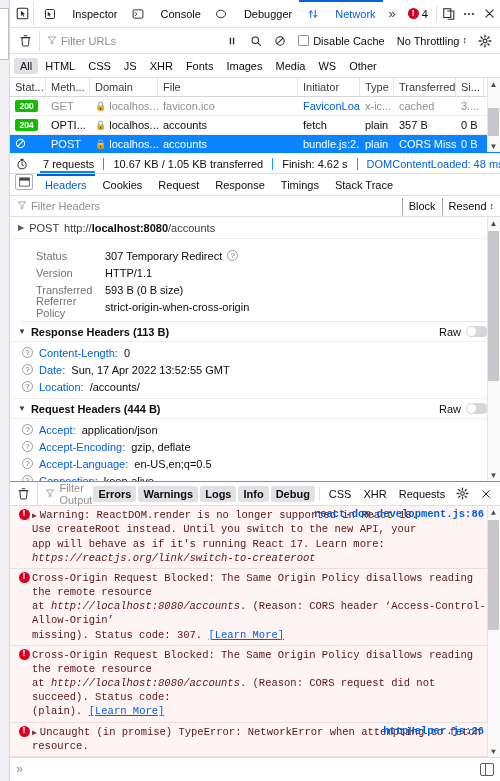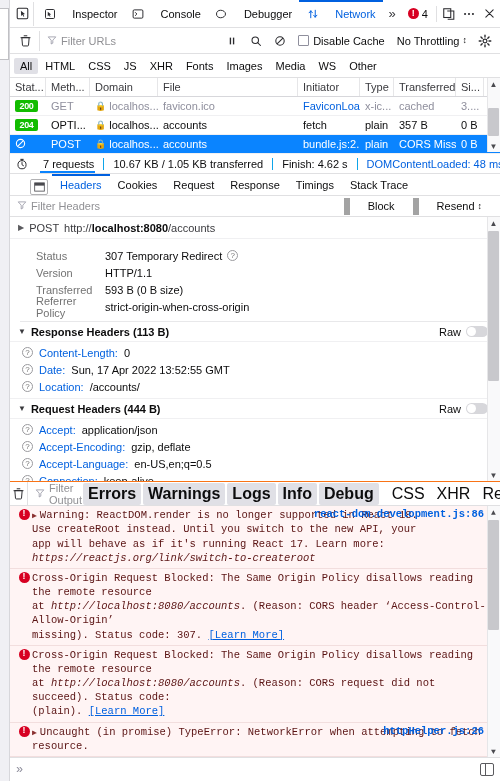--- a/index.html
+++ b/index.html
@@ -80,31 +80,31 @@
   
   .summary { height:20px; display:flex; align-items:center; gap:0; font-size:11px;
     border-bottom:1px solid #e0e0e2; background:#fff; flex:0 0 20px; padding-left:6px;}
   .sm { padding:0 9px; border-right:1px solid #0ea5e9; color:#0c0c0d; white-space:nowrap;}
   .sm:last-child{border-right:none;}
   .sm.blue{color:#0060df;}
   .sm.req { position:relative; }
   .sm.req::after{content:""; position:absolute; left:6px; right:8px; bottom:-3px; height:2px; background:#0a84ff;}
 
   
-  .det-tabs { height:22px; display:flex; align-items:flex-end; border-bottom:1px solid #e0e0e2;
-    background:#fff; flex:0 0 22px; padding-left:18px;}
+  .det-tabs { height:22px; display:flex; align-items:flex-start; border-bottom:1px solid #e0e0e2;
+    background:#fff; flex:0 0 22px; padding-left:3px;}
   .dtab { padding:0 8px; height:21px; display:flex; align-items:center; font-size:11px; color:#0c0c0d;}
   .dtab.sel { color:#0060df; box-shadow: inset 0 2px 0 #0060df; }
   .panel-toggle { width:18px; height:16px; border:1px solid #b1b1b3; border-radius:2px; display:flex;
     align-items:center; justify-content:center; margin:0 4px 0 2px; font-size:8px; color:#4a4a4f;}
 
   
   .fhrow { height:21px; display:flex; align-items:center; border-bottom:1px solid #e0e0e2; background:#fff; flex:0 0 21px;}
   .fh-in { flex:1; display:flex; align-items:center; gap:4px; padding-left:7px; color:#909094; font-size:11px;}
-  .fh-btn { padding:0 18px; font-size:11px; border-left:6px solid #a3a3a3; height:17px; display:flex; align-items:center;}
+  .fh-btn { padding:0 6px; font-size:11px; border-left:1px solid #a3a3a3; height:17px; display:flex; align-items:center;}
 
   
   .hdr-body { flex:1 1 auto; overflow:hidden; position:relative; background:#fff; }
   .url-line { display:flex; align-items:center; gap:5px; height:22px; padding-left:8px; font-size:11px;
     border-bottom:1px solid #f0f0f2; color:#3a3a3e;}
   .url-line .tri { font-size:8px; color:#5a5a5e; }
   .url-line b { color:#0c0c0d; font-weight:bold; }
   .sum-block { padding:8px 0 6px 0; border-bottom:1px solid #e8e8ea; margin-left:10px; }
   .sum-row { display:flex; height:17px; align-items:center; font-size:11px; }
   .sum-k { width:85px; padding-left:16px; color:#737373; }
@@ -121,21 +121,21 @@
   .hkey { color:#0060df; }
   .hval { color:#0c0c0d; }
   .hdr-scroll { position:absolute; right:0; top:0; width:13px; bottom:0; background:#f9f9fa; border-left:1px solid #e6e6e8;}
   .hdr-thumb { position:absolute; right:1px; top:14px; width:11px; height:150px; background:#c8c8cc; border-radius:1px;}
 
   
   .console { flex:0 0 218px; display:flex; flex-direction:column; border-top:1px solid #f97316; background:#fff;}
   .con-toolbar { height:24px; display:flex; align-items:center; border-bottom:1px solid #e0e0e2; flex:0 0 24px; padding:0 2px;}
   .con-filter { flex:1; display:flex; align-items:center; gap:4px; padding-left:7px; color:#909094; font-size:11px;
     border-left:1px solid #e0e0e2; margin-left:2px;}
-  .cbtn { padding:2px 5px; margin:0 1px; border-radius:2px; font-size:16px; font-weight:bold; color:#0c0c0d;}
+  .cbtn { padding:2px 5px; margin:0 1px; border-radius:2px; font-size:11px; font-weight:bold; color:#0c0c0d;}
   .cbtn.on { background:#e0e0e6; }
   .cbtn.plain { font-weight:normal; padding:2px 5px;}
   .con-sep { width:1px; height:14px; background:#e0e0e2; margin:0 3px;}
   .con-body { flex:1; overflow:hidden; position:relative; font-family:"Liberation Mono", monospace; font-size:10.5px;}
   .msg { display:flex; padding:2px 14px 3px 6px; border-bottom:1px solid #f2dede; background:#fff4f4; position:relative;}
   .msg .ico { flex:0 0 16px; display:flex; justify-content:center; padding-top:1px;}
   .ed { width:11px; height:11px; border-radius:50%; background:#d70022; color:#fff; font-size:9px;
     font-weight:bold; display:flex; align-items:center; justify-content:center; line-height:1;}
   .msg .body { flex:1; color:#5a1313; line-height:1.35; word-break:break-word;}
   .msg .arrow { color:#8a3030; margin-right:3px; font-size:8px;}

